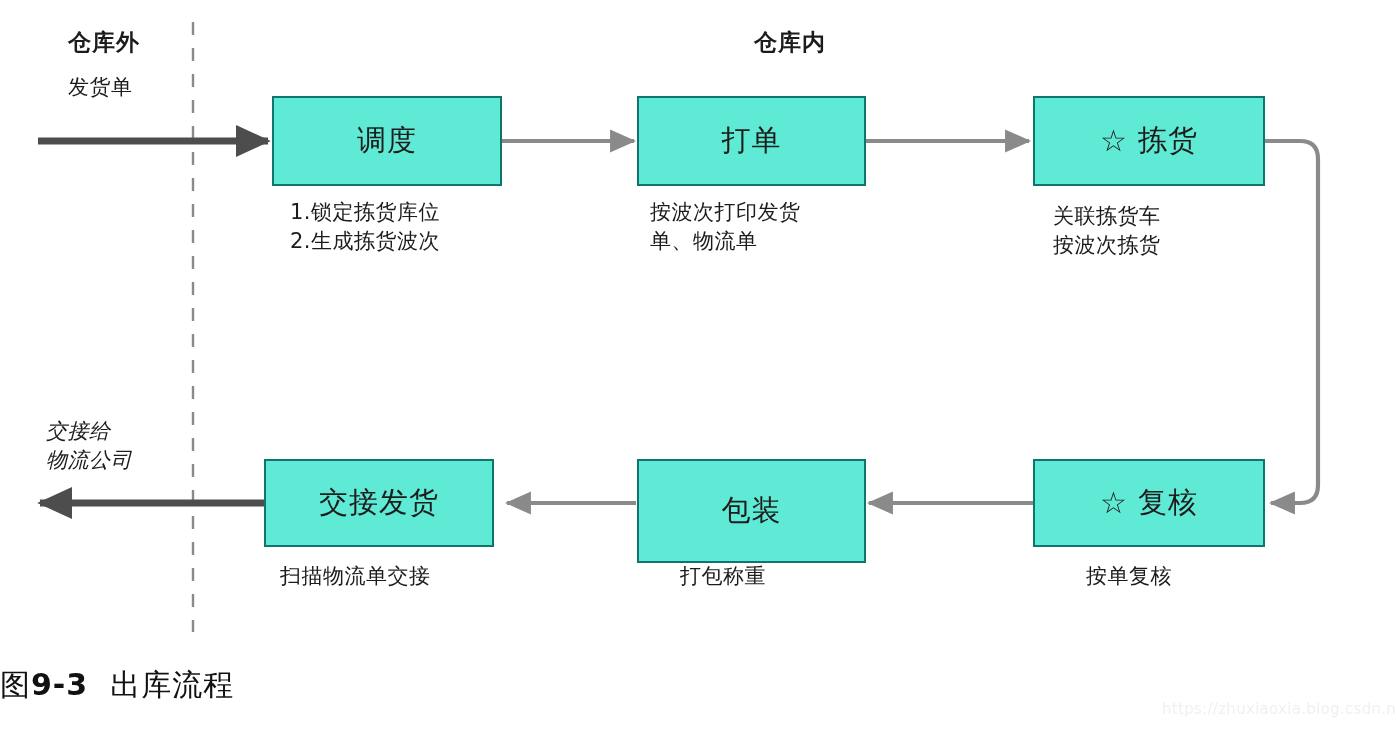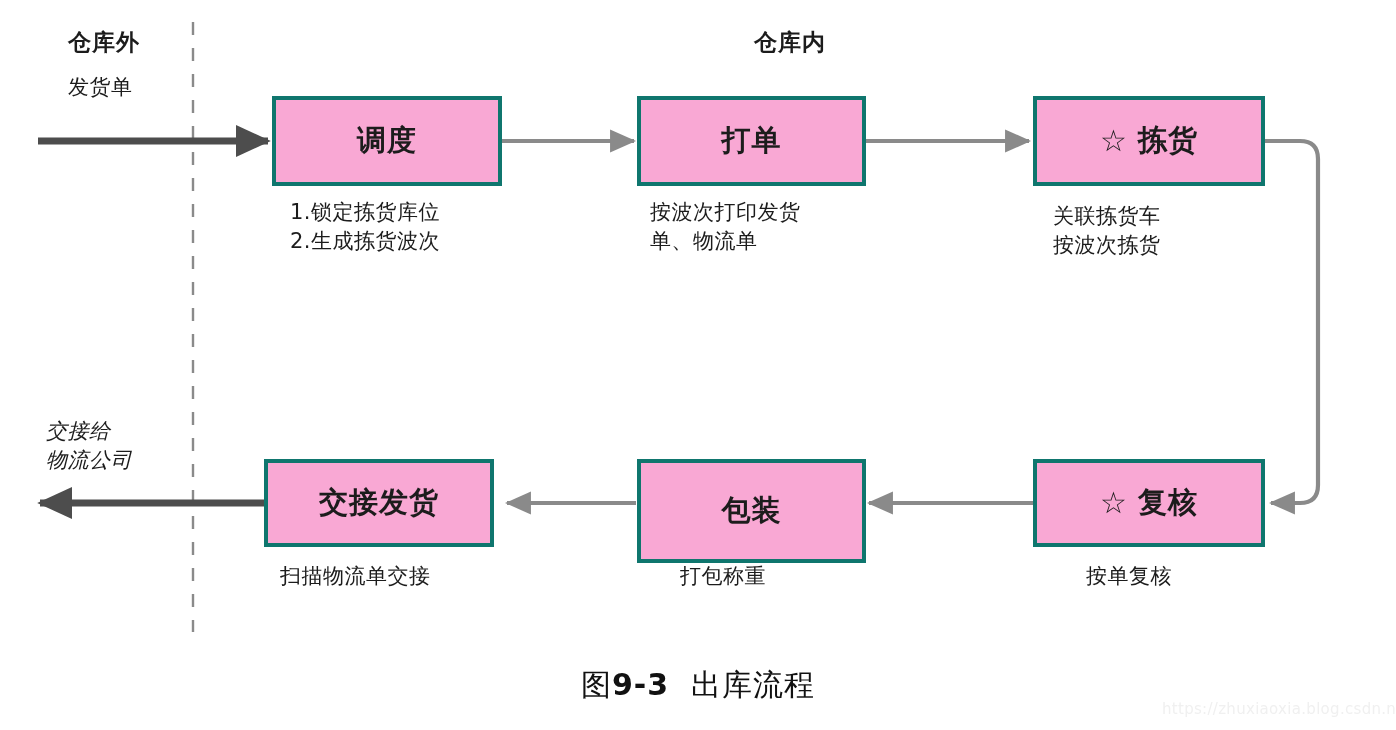--- a/index.html
+++ b/index.html
@@ -19,27 +19,26 @@
   }
   .svg-layer {
     position: absolute;
     left: 0;
     top: 0;
     width: 1396px;
     height: 730px;
   }
   .node-box {
     position: absolute;
-    border: 4px solid #0f766e;
-    background: #f9a8d4;
+    border: 2px solid #0f766e;
+    background: #5eead4;
     box-sizing: border-box;
     display: flex;
     align-items: center;
     justify-content: center;
-    font-weight: bold;
   }
   .node-label {
     font-size: 29px;
     color: #1c1c1c;
     letter-spacing: 1px;
     white-space: nowrap;
     display: flex;
     align-items: center;
     gap: 10px;
   }
@@ -73,21 +72,21 @@
     font-size: 21px;
     line-height: 29px;
     color: #1c1c1c;
     white-space: pre-line;
     letter-spacing: 0.5px;
   }
   .caption {
     position: absolute;
     width: 1396px;
     left: 0;
-    text-align: center;
+    text-align: left;
     font-size: 30px;
     color: #111111;
     letter-spacing: 1px;
   }
   .caption b {
     font-weight: bold;
   }
   .watermark {
     position: absolute;
     font-size: 15px;

